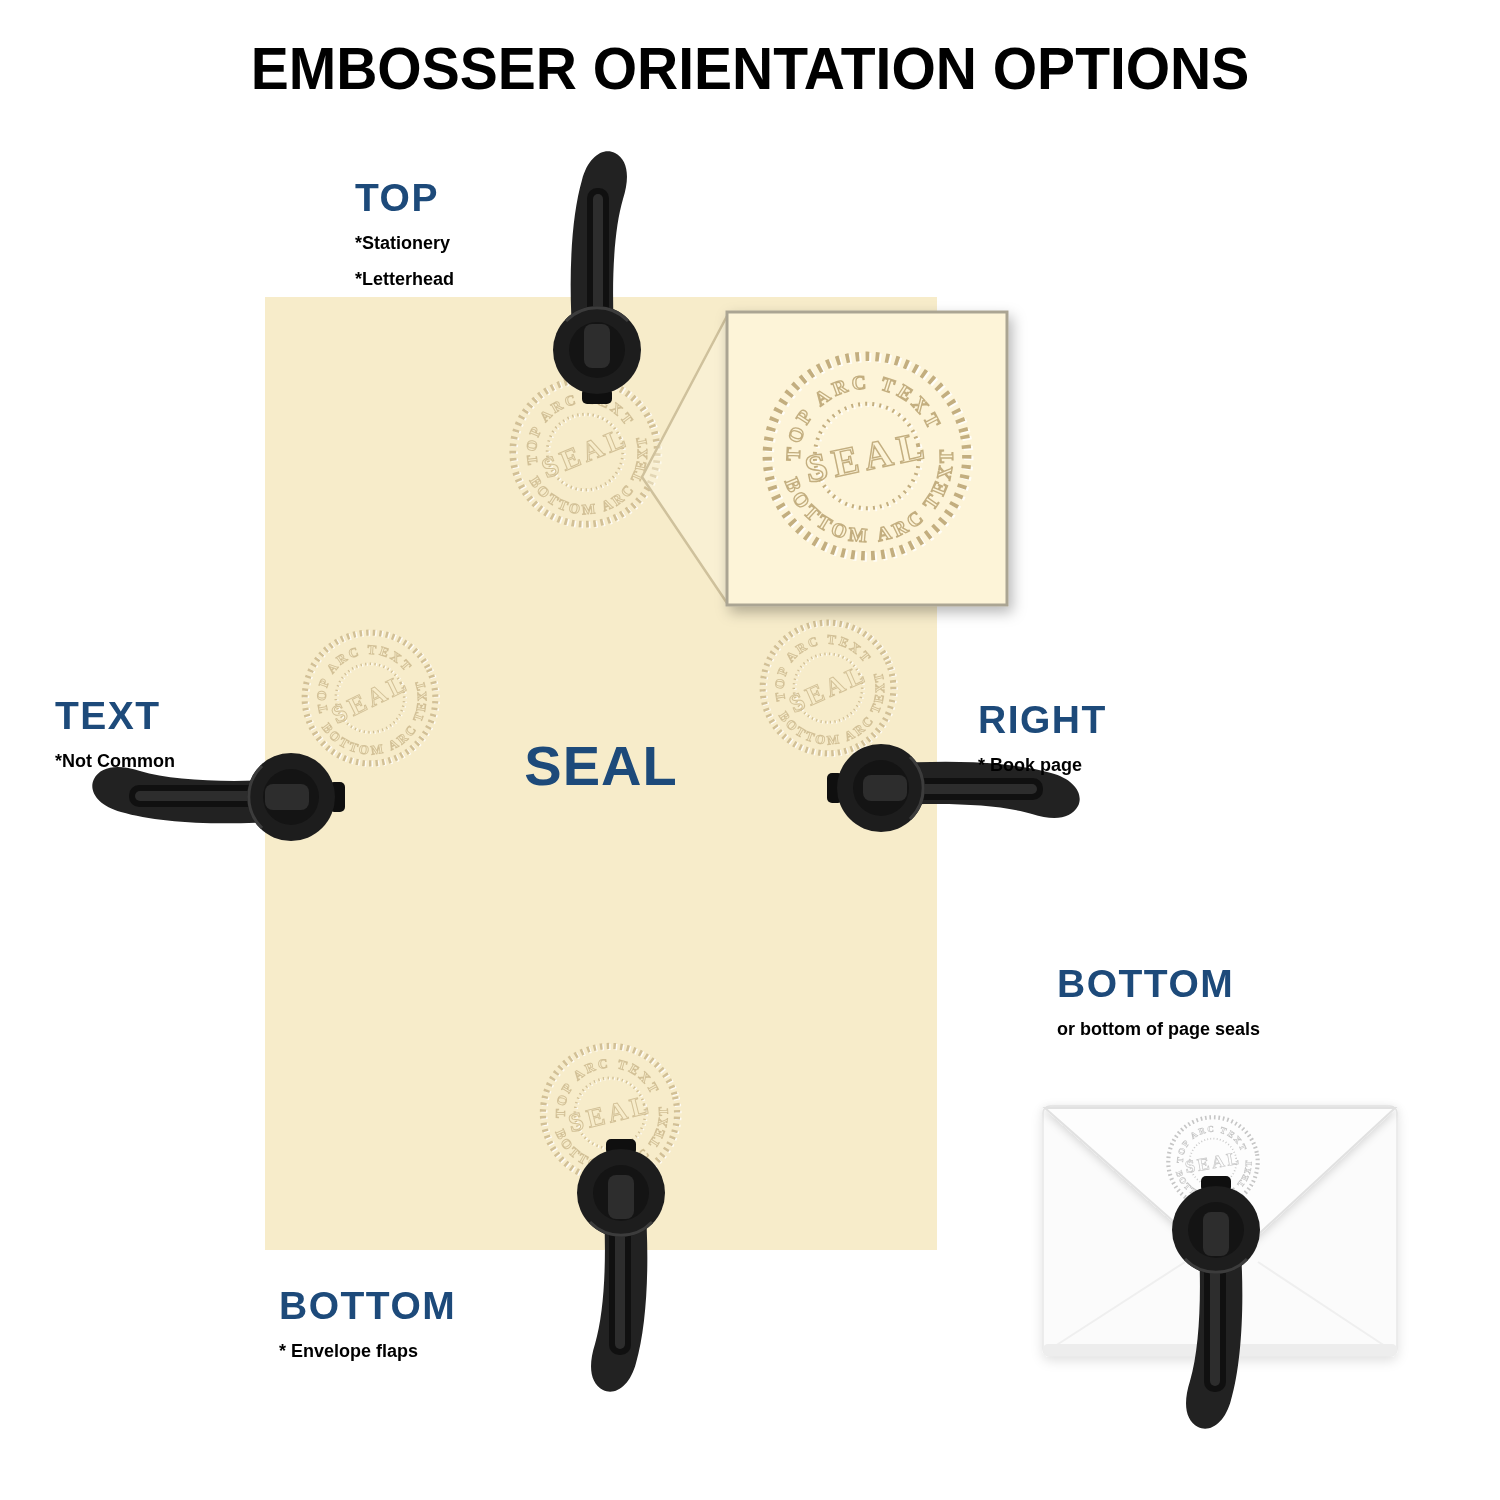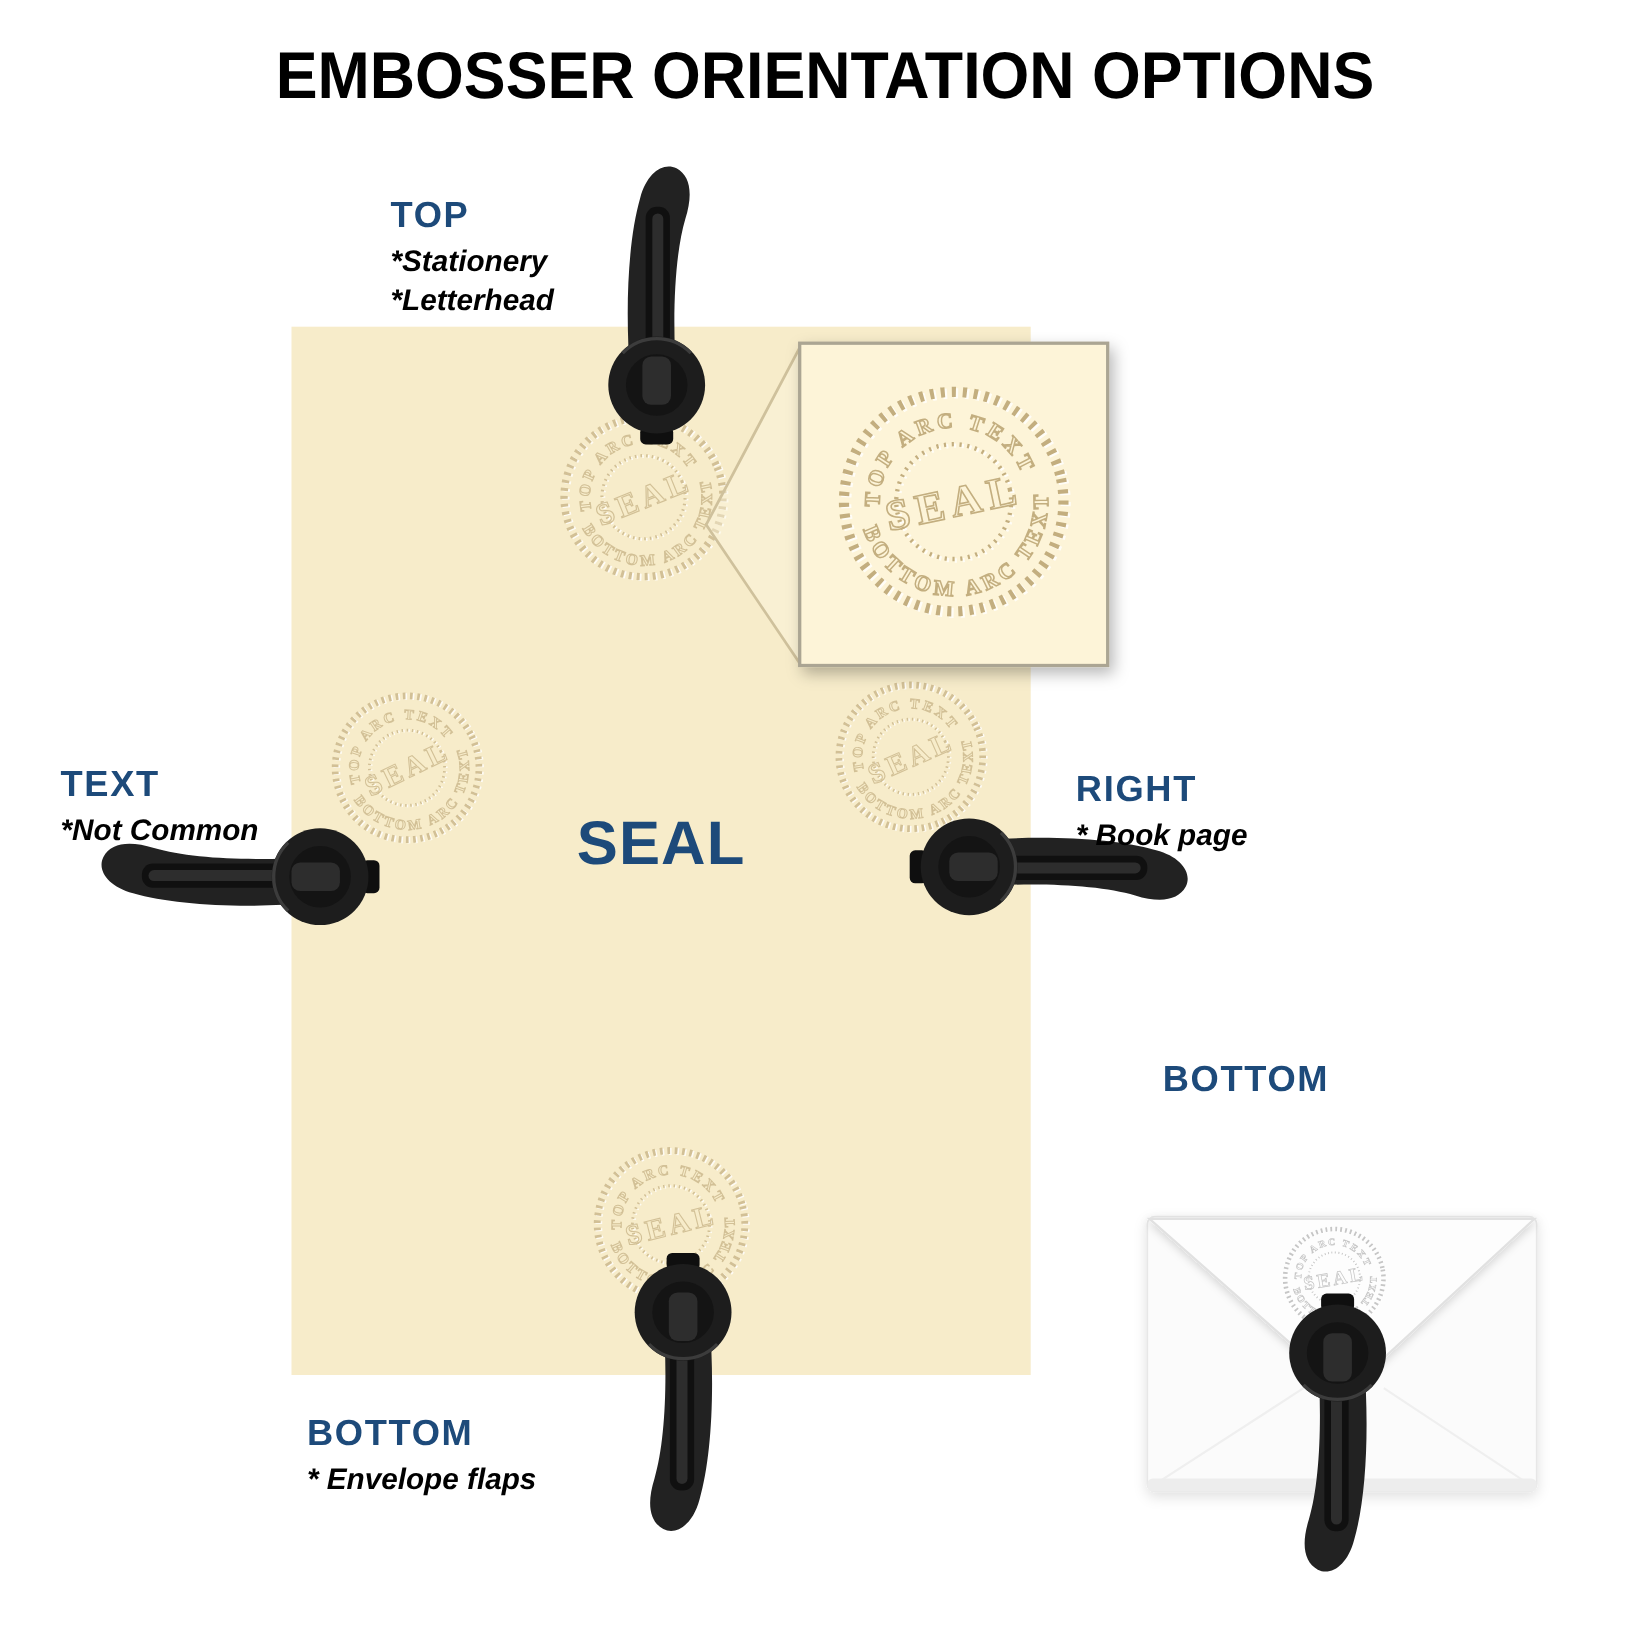--- a/index.html
+++ b/index.html
@@ -11,22 +11,22 @@
   svg.scene{position:absolute;left:0;top:0;z-index:1;}
   .text-layer{position:absolute;inset:0;z-index:2;pointer-events:none;}
 
   .title{
     position:absolute;top:34px;left:0;width:100%;text-align:center;
     font-weight:bold;font-size:60px;color:#000;letter-spacing:0px;
     transform:scaleX(.95);
   }
 
   .label{position:absolute;font-weight:bold;}
-  .label-heading{color:var(--accent_blue);font-size:33px;letter-spacing:1.5px;margin-bottom:5px;}
-  .label-line{color:var(--text_black);font-size:27px;line-height:36px;font-style:italic;}
+  .label-heading{color:var(--accent_blue);font-size:39px;letter-spacing:1.5px;margin-bottom:5px;}
+  .label-line{color:var(--text_black);font-size:18px;line-height:36px;}
 
   .center-text{
     position:absolute;left:331px;top:731px;width:540px;text-align:center;
     color:var(--accent_blue);font-weight:bold;font-size:56px;
     letter-spacing:1px;line-height:70px;
   }
 
   
   .paper{fill:var(--paper_cream);}
   .inset{fill:var(--inset_cream);stroke:var(--inset_border);stroke-width:3;}
@@ -177,20 +177,21 @@
       <div class="label-line">* Book page</div>
     </div>
 
     <div class="label" style="left:279px;top:1284px">
       <div class="label-heading">BOTTOM</div>
       <div class="label-line">* Envelope flaps</div>
     </div>
 
     <div class="label" style="left:1057px;top:962px">
       <div class="label-heading">BOTTOM</div>
+      <div class="label-line">or bottom of page seals</div>
     </div>
 
     <div class="center-text">
       <div>SEAL</div>
     </div>
 
   </div>
 </div>
 
 </body></html>

